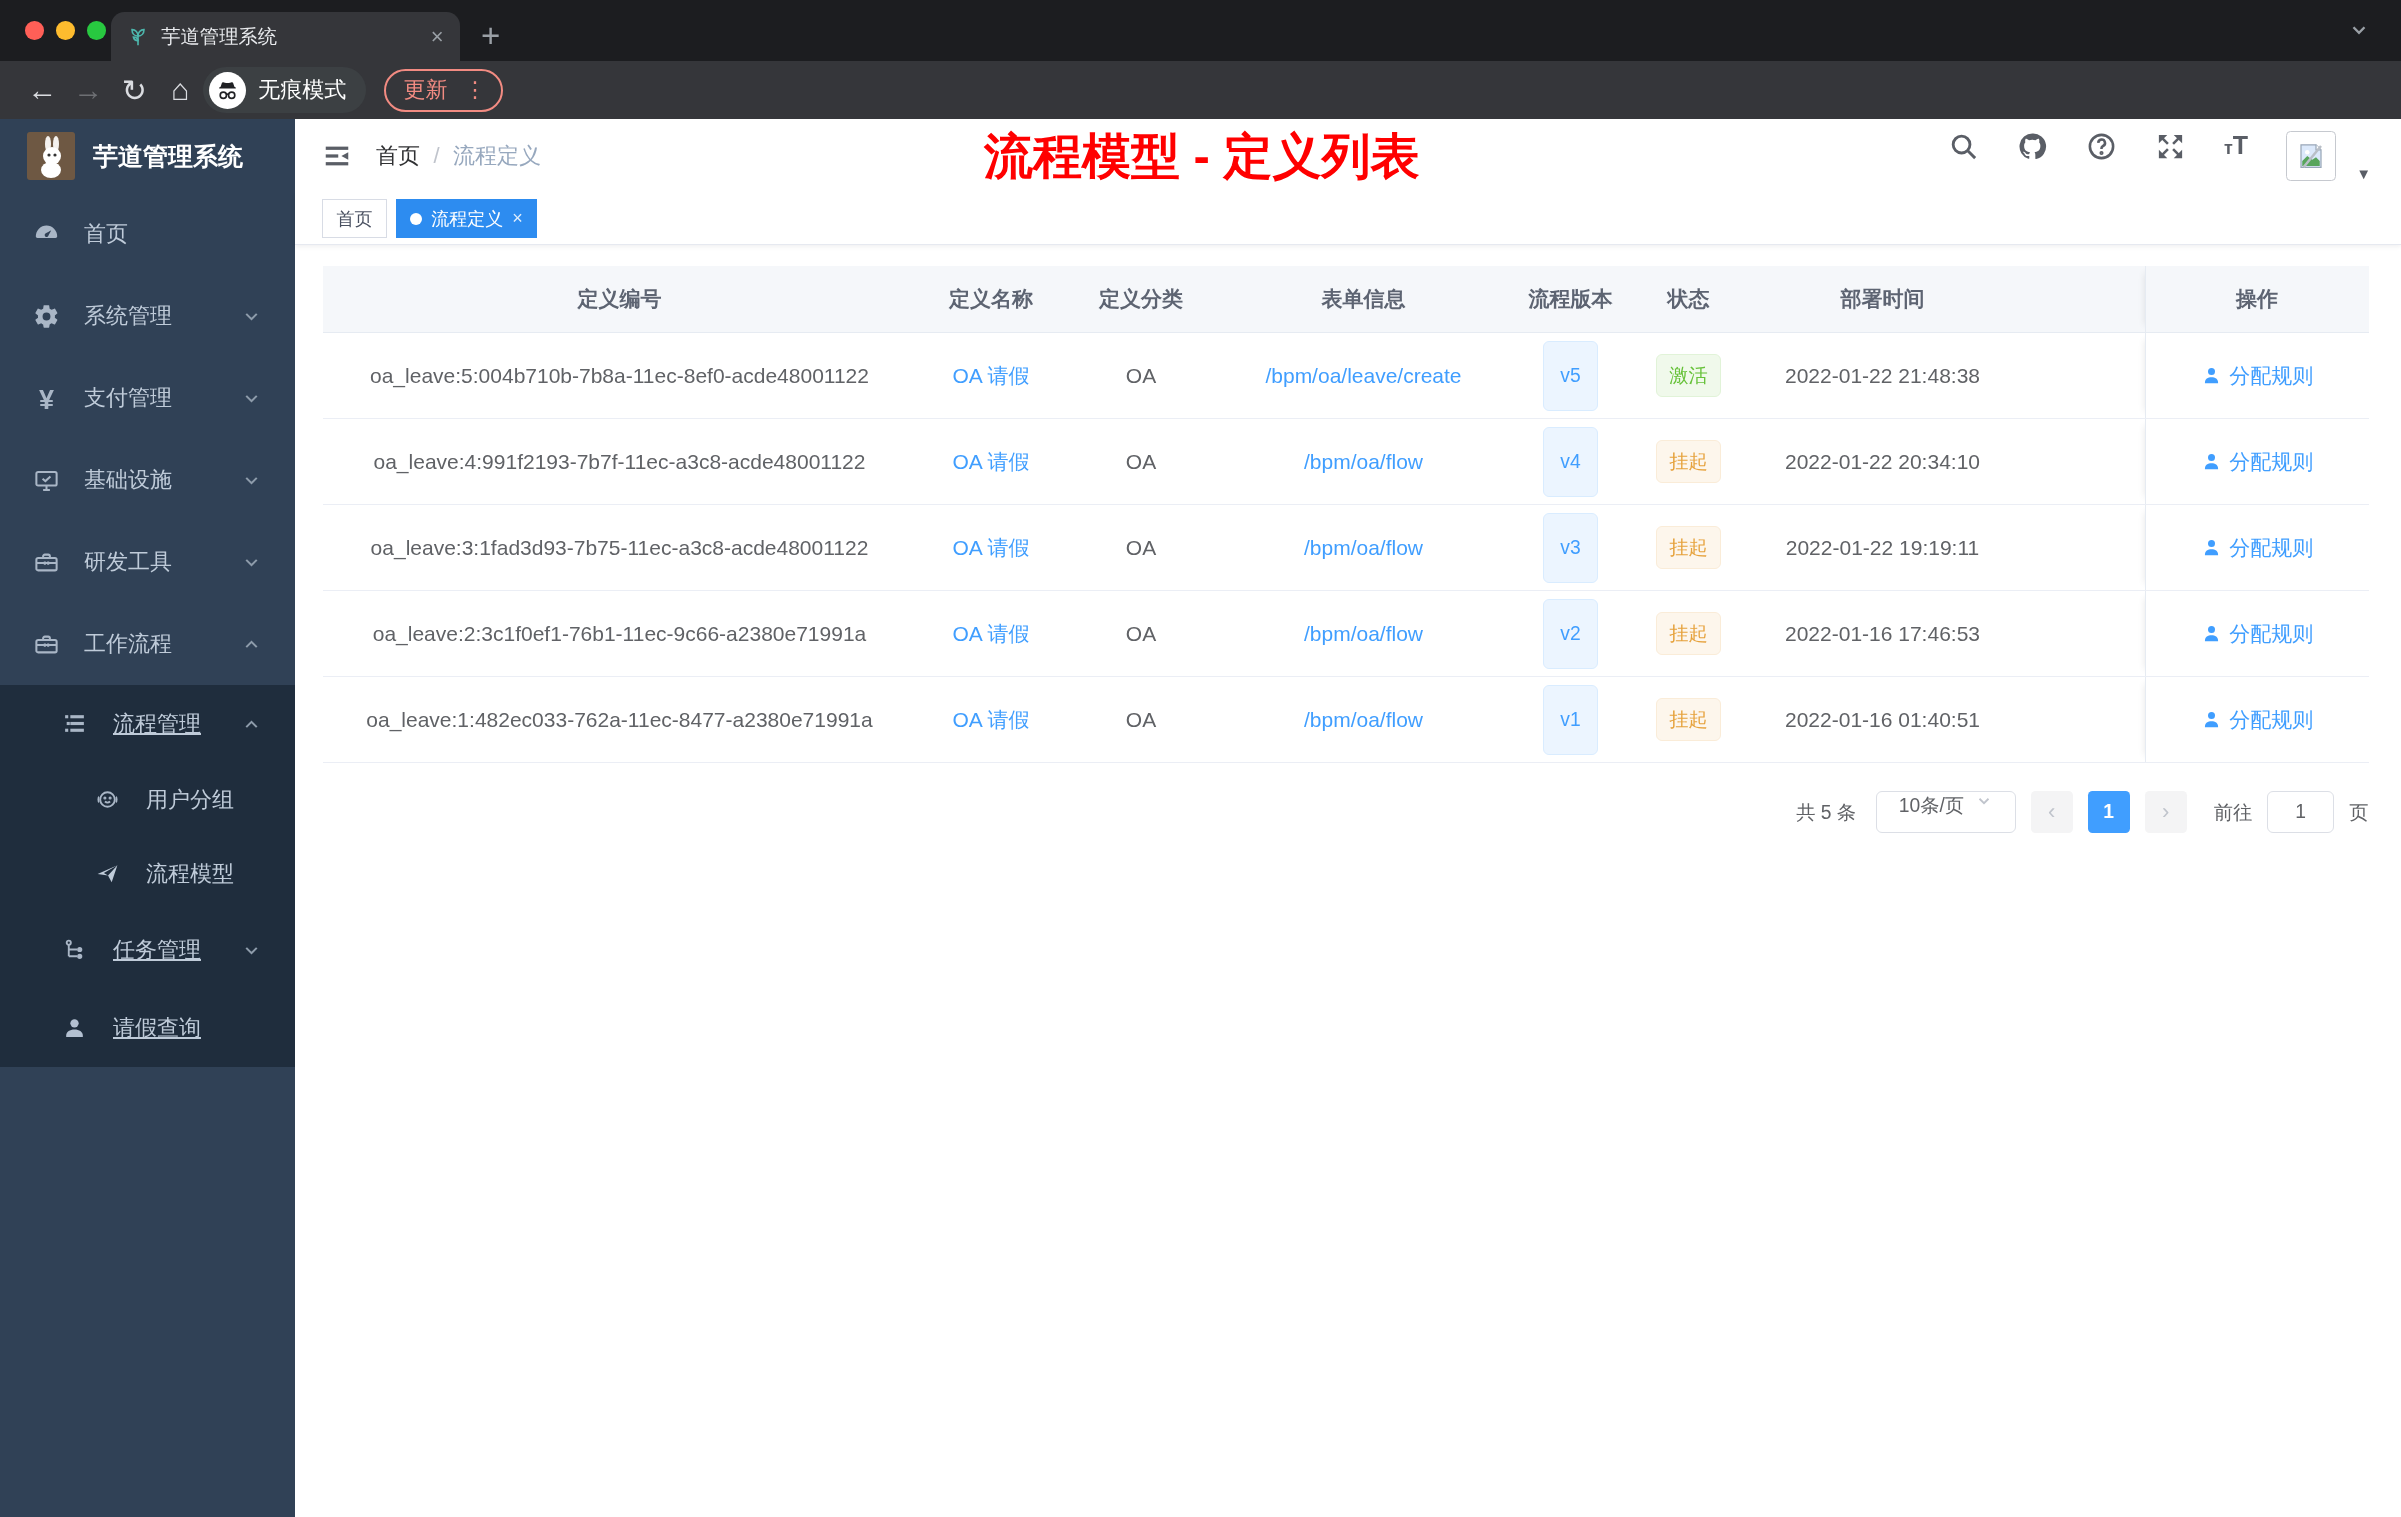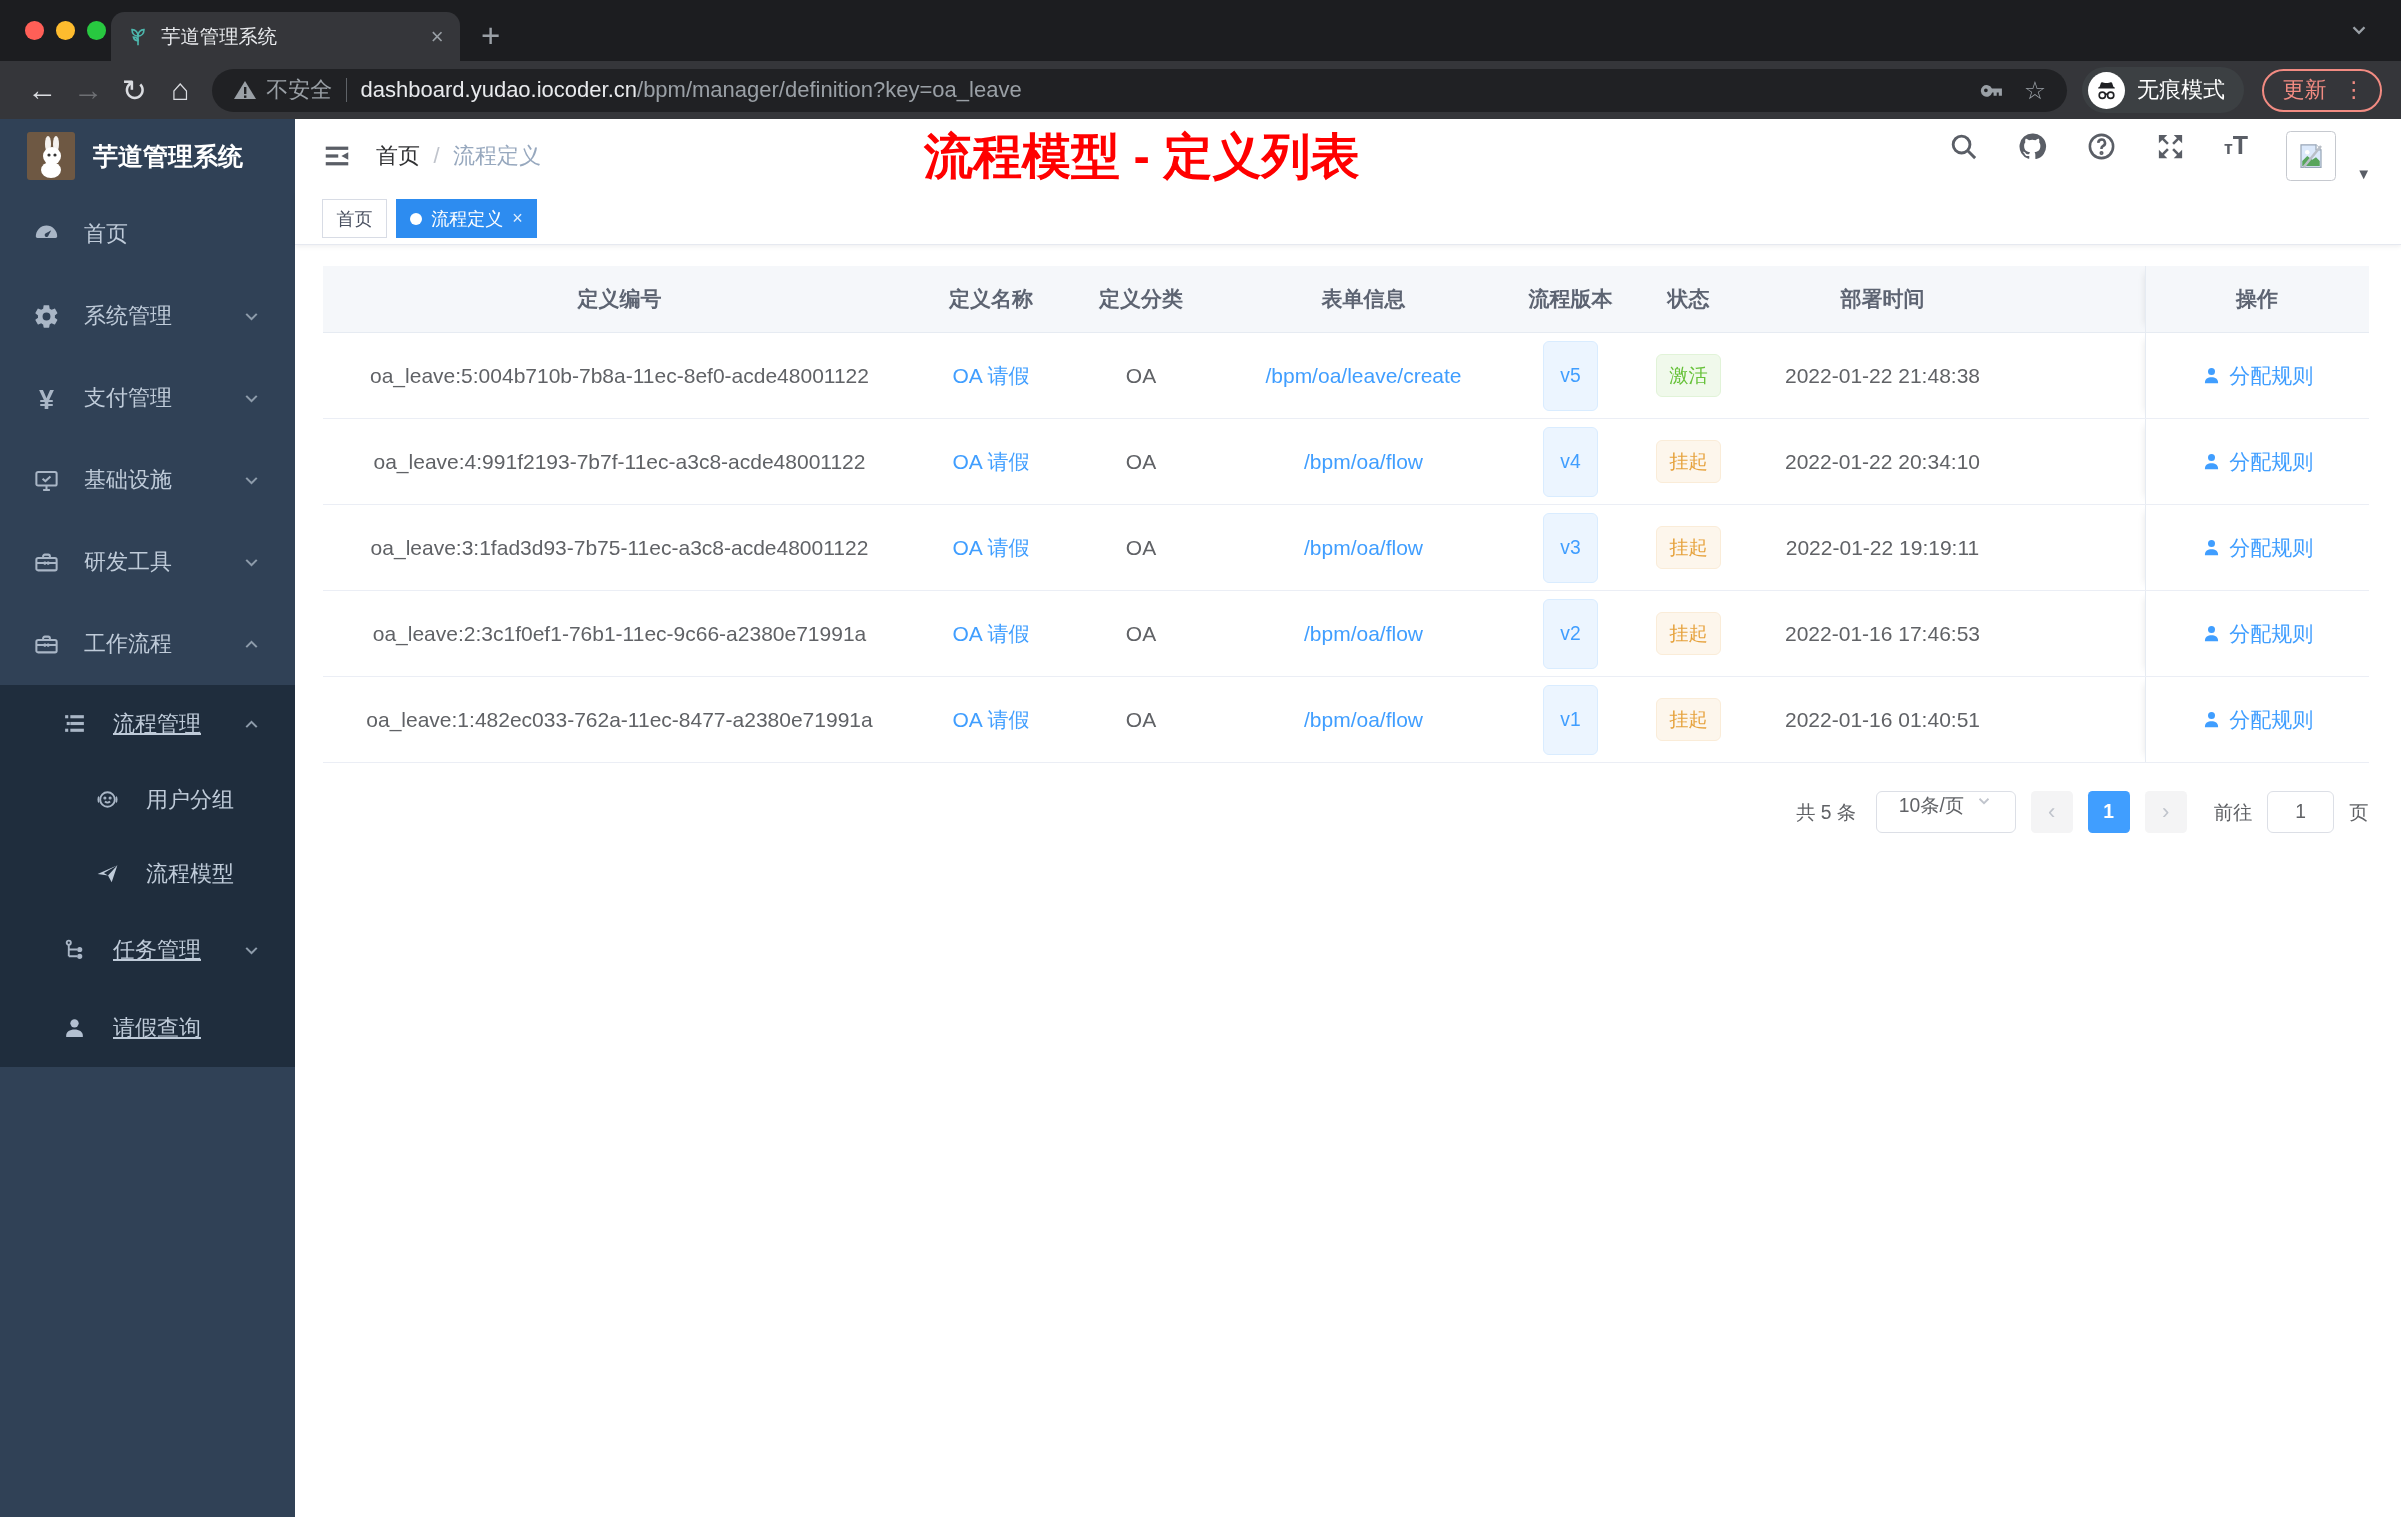--- a/index.html
+++ b/index.html
@@ -58,21 +58,21 @@
   .bc { display:flex; align-items:center; gap:13.4px; font-size:22px; }
   .bc-home { color:#303133; } .bc-sep { color:#c0c4cc; } .bc-cur { color:#97a8be; }
   .nav-right { margin-left:auto; display:flex; gap:38px; color:#5a5e66; }
   .nav-ic { width:31px; height:31px; }
   .fontsize-ic { font-size:25px; color:#5a5e66; font-weight:700; }
   .fontsize-ic .small { font-size:18px; }
   .avatar-box { width:50px; height:50px; border:1.5px solid #c6c9cf; border-radius:4.5px; background:#fff;
                 display:flex; align-items:center; justify-content:center; }
   .avatar-caret { color:#5a5e66; font-size:15px; margin-left:-18px; margin-top:34px; }
 
-  .annotation { position:absolute; left:629px; top:4.5px; z-index:3; color:#ff0000; font-size:49px; font-weight:700; white-space:nowrap; }
+  .annotation { position:absolute; left:689px; top:4.5px; z-index:3; color:#ff0000; font-size:49px; font-weight:700; white-space:nowrap; }
 
   .tagbar { height:52px; background:#fff; display:flex; align-items:center; gap:9px; padding-left:27px;
             border-bottom:1.5px solid #e6e9f0; box-shadow:0 1.5px 4.5px rgba(0,21,41,.06); position:relative; z-index:1; }
   .tag { height:39px; display:flex; align-items:center; gap:9px; padding:0 13.4px; font-size:18px;
          background:#fff; border:1.5px solid #d8dce5; color:#495060; }
   .tag.active { background:#2d8cf0; border-color:#2d8cf0; color:#fff; }
   .tag-dot { width:12px; height:12px; border-radius:50%; background:#fff; }
   .tag-close { font-size:18px; opacity:.85; }
 
   .main { flex:1; padding:21px 0 0 27.5px; background:#fff; }
@@ -138,39 +138,20 @@
           <path d="M6 9l6 6 6-6"></path>
         </svg>
     </span>
   </div>
 
   <div class="toolbar">
     <span class="navglyph">←</span>
     <span class="navglyph disabled">→</span>
     <span class="navglyph">↻</span>
     <span class="navglyph">⌂</span>
-    <div class="urlbar">
-      <span class="warn-ic">
-        <svg viewBox="0 0 24 24" width="24" height="24">
-            <path d="M12 3L23 21H1z" fill="#9aa0a6"></path>
-            <rect x="11" y="9" width="2.4" height="7" fill="#202124"></rect>
-            <rect x="11" y="17.5" width="2.4" height="2.4" fill="#202124"></rect>
-          </svg>
-      </span>
-      <span class="sec-label">不安全</span>
-      <span class="url-div"></span>
-      <span class="url-host">dashboard.yudao.iocoder.cn</span>
-      <span class="url-path">/bpm/manager/definition?key=oa_leave</span>
-      <span class="key-ic">
-        <svg viewBox="0 0 24 24" width="25" height="25" fill="#9aa0a6">
-            <path d="M22 10h-9.6A5.6 5.6 0 1 0 12.7 14H14v3h3v-3h2v3h3v-7zM6.6 13.6a1.8 1.8 0 1 1 0-3.6 1.8 1.8 0 0 1 0 3.6z"></path>
-          </svg>
-      </span>
-      <span class="star-ic">☆</span>
-    </div>
     <div class="incog">
       <span class="incog-circle">
         <svg viewBox="0 0 24 24" width="25" height="25" fill="#202124">
           <path d="M4 10c0-1 .5-1.4 1.4-1.6l1.2-3.6c.2-.6.7-.8 1.3-.7l1.6.4c1.6.4 3.4.4 5 0l1.6-.4c.6-.1 1.1.1 1.3.7l1.2 3.6c.9.2 1.4.6 1.4 1.6H4z"></path>
           <circle cx="8" cy="16.5" r="3" fill="none" stroke="#202124" stroke-width="1.6"></circle>
           <circle cx="16" cy="16.5" r="3" fill="none" stroke="#202124" stroke-width="1.6"></circle>
           <path d="M10.8 16c.8-.6 1.6-.6 2.4 0" fill="none" stroke="#202124" stroke-width="1.6"></path>
         </svg>
       </span>
       <span class="incog-label">无痕模式</span>

